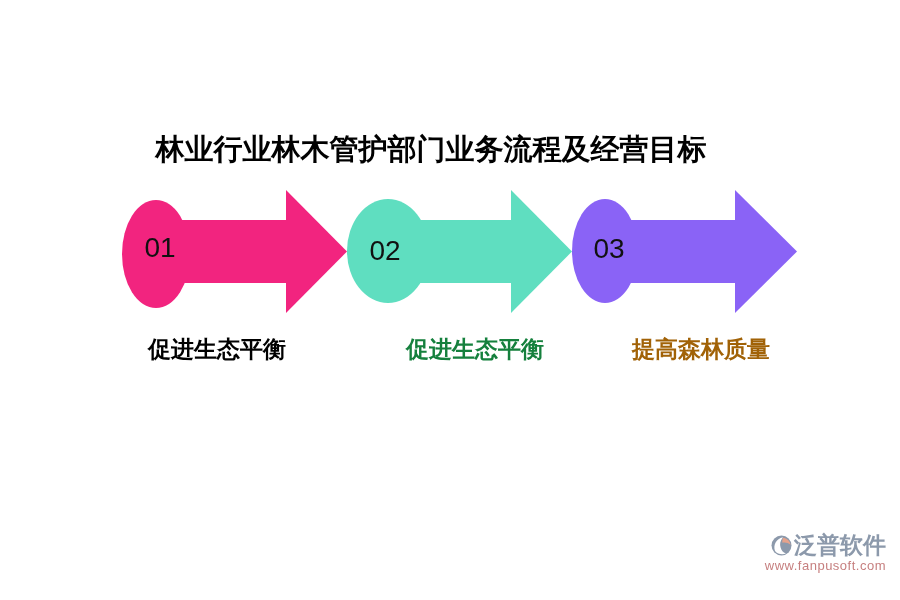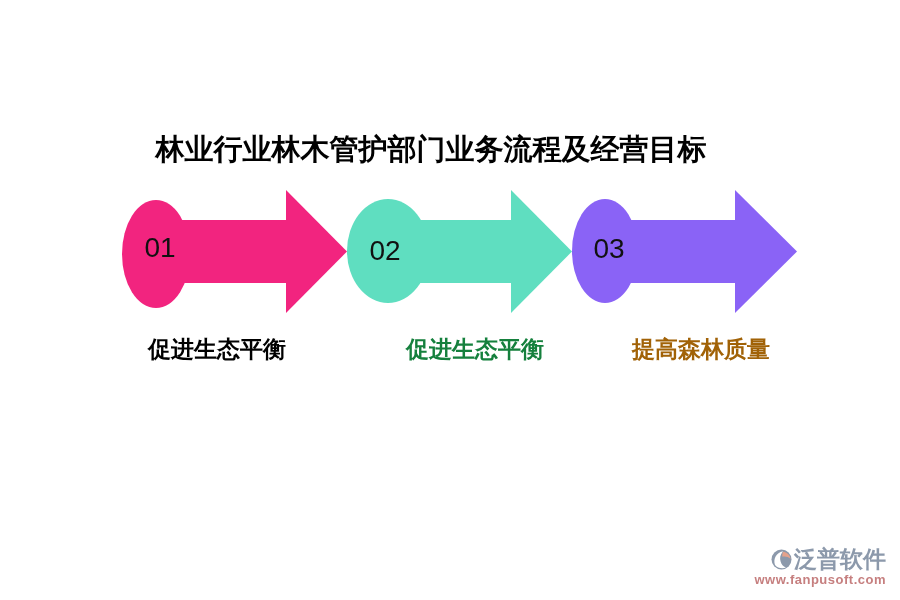--- a/index.html
+++ b/index.html
@@ -18,28 +18,28 @@
     font-size:28px; text-anchor:middle; fill:#111111;
     font-family:"Liberation Sans", sans-serif; font-weight:400;
   }
   .label {
     position:absolute; top:334px; width:200px; text-align:center;
     font-size:23px; font-weight:bold; white-space:nowrap;
   }
   .label-1 { left:117px; }
   .label-2 { left:375px; }
   .label-3 { left:601px; }
-  .watermark { position:absolute; right:14px; top:547px; text-align:right; }
+  .watermark { position:absolute; right:14px; top:533px; text-align:right; }
   .brand-row {
     display:flex; align-items:center; justify-content:flex-end; gap:2px;
     font-size:23px; font-weight:bold; line-height:1.1;
   }
   .brand-icon { display:block; }
   .brand-url {
-    font-size:13px; font-weight:bold; margin-top:1px; letter-spacing:0.5px;
+    font-size:13px; font-weight:normal; margin-top:1px; letter-spacing:0.5px;
     line-height:1.1;
   }
 </style>
 </head>
 <body>
 
 <div id="stage" style="background-color: rgb(255, 255, 255);">
 
   <div class="title" style="color: rgb(0, 0, 0);">林业行业林木管护部门业务流程及经营目标</div>
 

